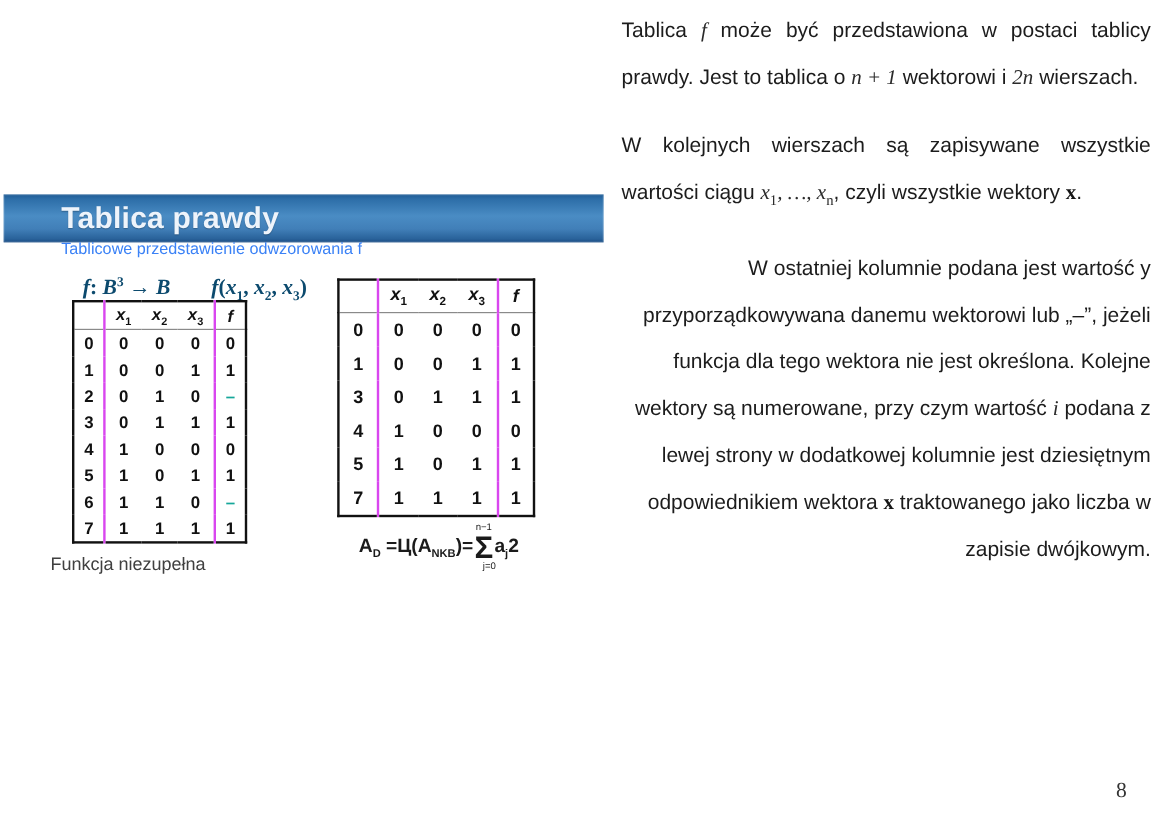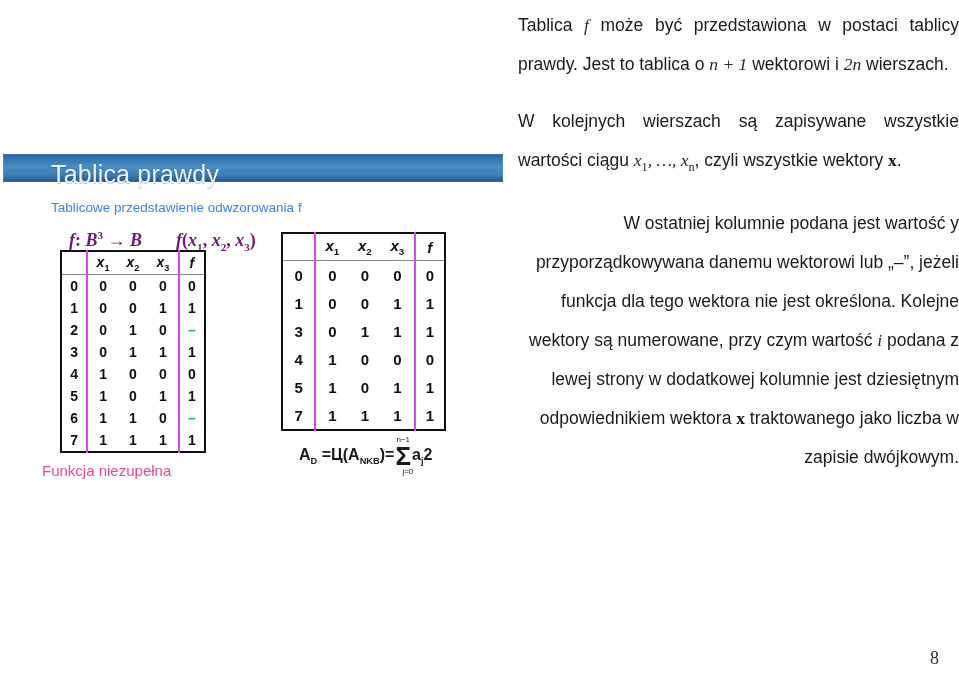--- a/index.html
+++ b/index.html
@@ -22,31 +22,32 @@
     left: 3px;
     top: 150px;
     width: 503px;
     height: 342px;
     background: #ffffff;
   }
 
   #slide-banner {
     position: absolute;
     left: 0px;
-    top: 4px;
+    top: 12px;
     width: 500px;
-    height: 28px;
+    height: 40px;
     background: linear-gradient(to bottom,
         #1f5c96 0%,
         #2d6ea8 10%,
         #4a8cc4 45%,
         #417fb8 72%,
         #2a639b 92%,
         #1d4f86 100%);
     box-shadow: inset 0 0 0 1px rgba(255,255,255,0.12);
+    font-weight: bold;
   }
   #slide-banner-title {
     position: absolute;
     left: 48px;
     top: 6px;
     font-size: 25px;
     line-height: 28px;
     color: #eef4fb;
     letter-spacing: 0.2px;
     white-space: nowrap;
@@ -63,21 +64,21 @@
   }
 
   #slide-func-decl {
     position: absolute;
     left: 66px;
     top: 79px;
     font-family: "Liberation Serif", serif;
     font-size: 18px;
     font-weight: bold;
     white-space: nowrap;
-    color: #701a75;
+    color: #0c4a6e;
     text-align: center;
   }
   #slide-func-decl .it { font-style: italic; }
   #slide-func-decl sup { font-size: 0.62em; vertical-align: super; }
   #slide-func-decl sub { font-size: 0.62em; vertical-align: sub; }
   #slide-func-decl .gap { display:inline-block; width: 34px; }
 
   
   .tt {
     position: absolute;
@@ -113,21 +114,21 @@
   #table-left .c-idx { width: 26px; }
   #table-left .c-x   { width: 32px; }
   #table-left .c-f   { width: 26px; }
   #table-left .hdr-row td { height: 22px; font-size: 14px; }
 
   #left-caption {
     position: absolute;
     left: 39px;
     top: 312px;
     font-size: 15px;
-    color: #ec4899;
+    color: #404040;
     white-space: nowrap;
   }
 
   
   #table-right {
     left: 278px;
     top: 82px;
     width: 165px;
   }
   #table-right td { height: 28px; font-size: 15px; }

